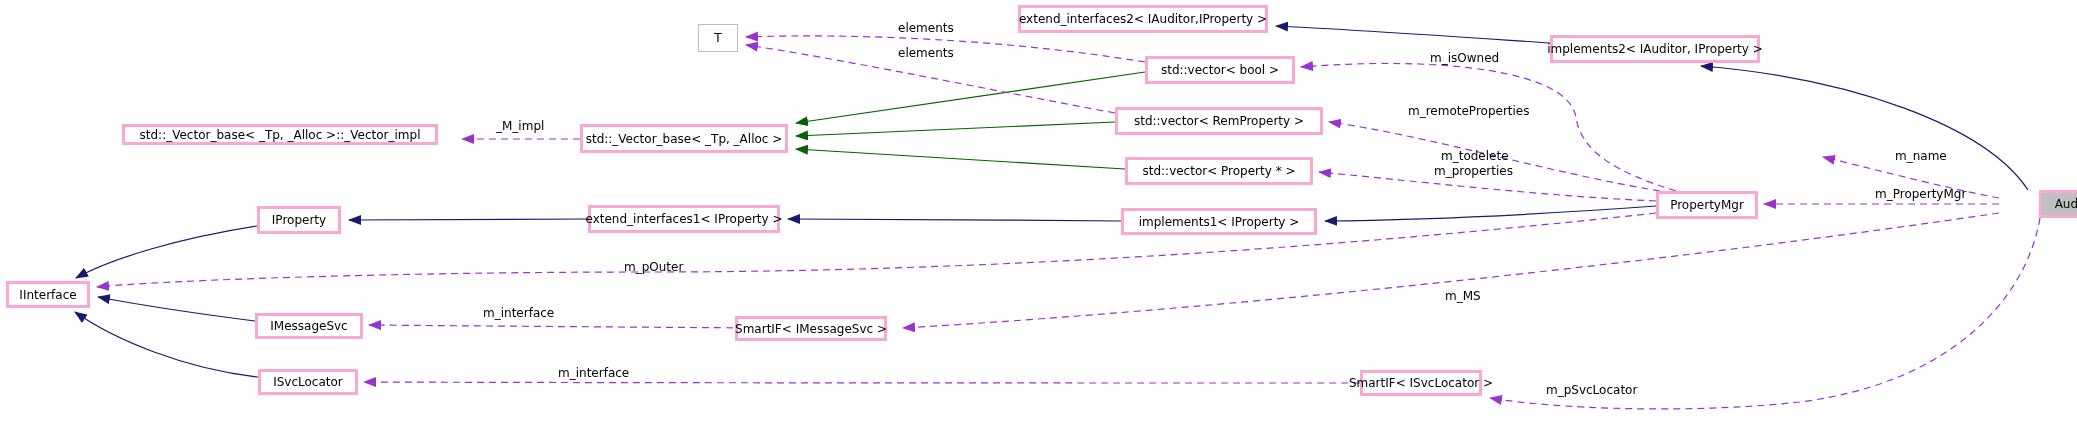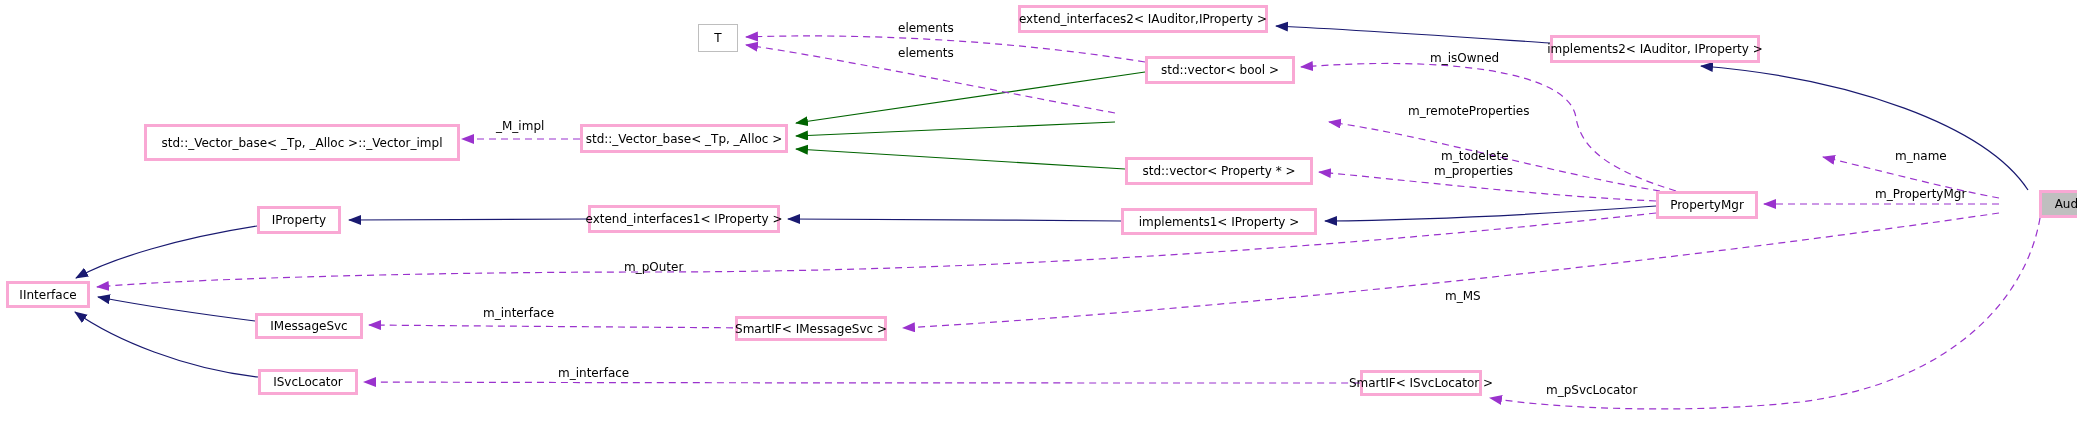--- a/index.html
+++ b/index.html
@@ -71,22 +71,23 @@
     <path d="M 757,328 C 620,327 480,326 369,325" fill="none" stroke="#9a32cd" stroke-width="1.2" stroke-dasharray="7,5" marker-end="url(#arr-purple)"></path>
     <path d="M 1999,213 C 1700,257 1260,307 903,328" fill="none" stroke="#9a32cd" stroke-width="1.2" stroke-dasharray="7,5" marker-end="url(#arr-purple)"></path>
     <path d="M 1360,383 C 1050,383 680,383 364,382" fill="none" stroke="#9a32cd" stroke-width="1.2" stroke-dasharray="7,5" marker-end="url(#arr-purple)"></path>
     <path d="M 2040,218 C 2026,300 1950,383 1800,402 C 1690,414 1556,409 1490,398" fill="none" stroke="#9a32cd" stroke-width="1.2" stroke-dasharray="7,5" marker-end="url(#arr-purple)"></path>
   </svg>
 
   <div class="node tmpl" style="left:698px;top:24px;width:40px;height:28px">T</div>
   <div class="node" style="left:1018px;top:5px;width:250px;height:28px">extend_interfaces2&lt; IAuditor,IProperty &gt;</div>
   <div class="node" style="left:1550px;top:35px;width:210px;height:28px">implements2&lt; IAuditor, IProperty &gt;</div>
   <div class="node" style="left:1145px;top:56px;width:150px;height:28px">std::vector&lt; bool &gt;</div>
-  <div class="node" style="left:144px;top:124px;width:316px;height:37px">std::_Vector_base&lt; _Tp, _Alloc &gt;::_Vector_impl</div>
+  <div class="node" style="left:122px;top:124px;width:316px;height:21px">std::_Vector_base&lt; _Tp, _Alloc &gt;::_Vector_impl</div>
   <div class="node" style="left:580px;top:124px;width:208px;height:29px">std::_Vector_base&lt; _Tp, _Alloc &gt;</div>
+  <div class="node" style="left:1115px;top:107px;width:208px;height:28px">std::vector&lt; RemProperty &gt;</div>
   <div class="node" style="left:1125px;top:157px;width:188px;height:28px">std::vector&lt; Property * &gt;</div>
   <div class="node" style="left:1656px;top:191px;width:102px;height:28px">PropertyMgr</div>
   <div class="node current" style="left:1999px;top:190px;width:75px;height:28px">Auditor</div>
   <div class="node" style="left:257px;top:206px;width:84px;height:28px">IProperty</div>
   <div class="node" style="left:588px;top:205px;width:192px;height:28px">extend_interfaces1&lt; IProperty &gt;</div>
   <div class="node" style="left:1121px;top:208px;width:196px;height:27px">implements1&lt; IProperty &gt;</div>
   <div class="node" style="left:6px;top:281px;width:84px;height:27px">IInterface</div>
   <div class="node" style="left:255px;top:313px;width:108px;height:26px">IMessageSvc</div>
   <div class="node" style="left:258px;top:369px;width:100px;height:26px">ISvcLocator</div>
   <div class="node" style="left:735px;top:316px;width:152px;height:25px">SmartIF&lt; IMessageSvc &gt;</div>

